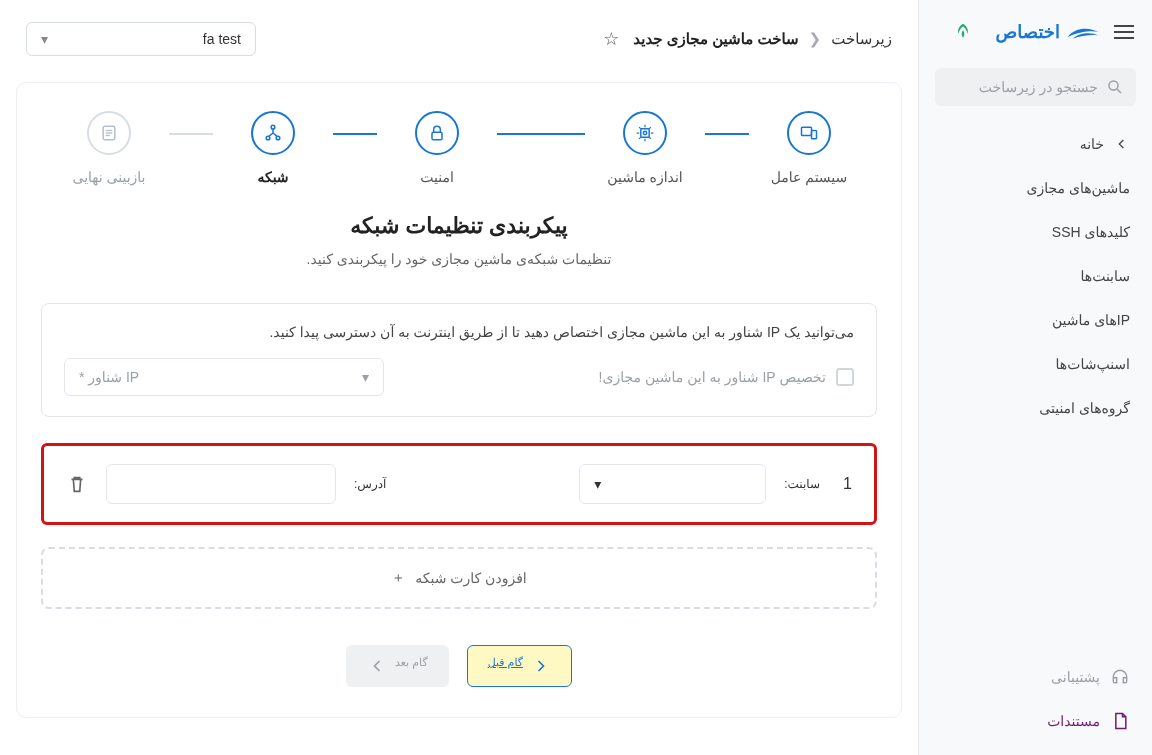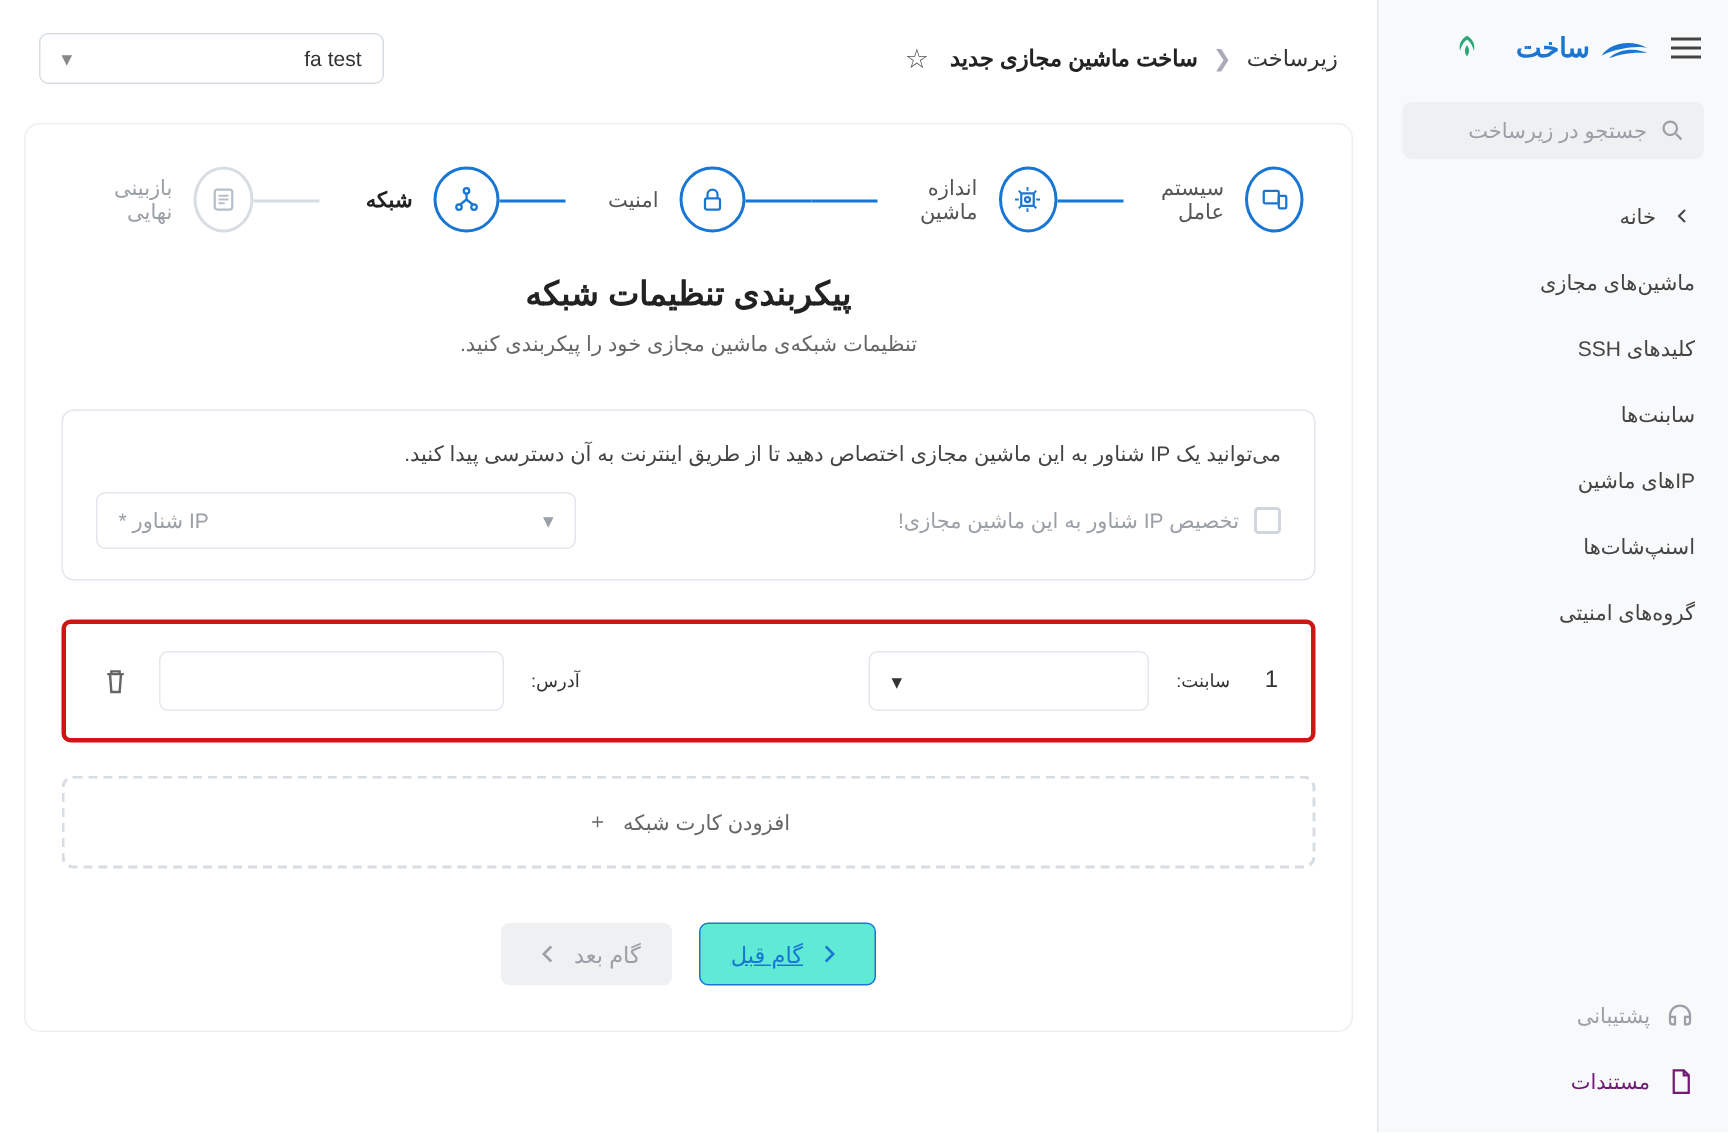--- a/index.html
+++ b/index.html
@@ -34,21 +34,21 @@
 .star { color: #555; font-size: 18px; cursor: pointer; margin-right: 4px; }
 .spacer { flex: 1; }
 .project-select { border: 1px solid #d7dde3; border-radius: 6px; padding: 8px 14px; min-width: 230px; display: flex; align-items: center; justify-content: space-between; cursor: pointer; font-size: 14px; direction: ltr; }
 .project-select .caret { color: #888; }
 
 .content { padding: 16px 16px 0; }
 .card { border: 1px solid #eceff3; border-radius: 10px; padding: 24px 24px 30px; background: #fff; }
 
 
 .stepper { display: flex; align-items: flex-start; justify-content: space-between; padding: 4px 8px 10px; gap: 0; }
-.step { display: flex; flex-direction: row; align-items: center; gap: 14px; width: 120px; position: relative; }
+.step { display: flex; flex-direction: column; align-items: center; gap: 14px; width: 120px; position: relative; }
 .step-circle { width: 44px; height: 44px; border-radius: 50%; border: 2px solid #1976d2; display: flex; align-items: center; justify-content: center; color: #1976d2; background: #fff; z-index: 2; }
 .step.inactive .step-circle { border-color: #d7dde3; color: #b7bfc8; }
 .step-label { color: #555; font-size: 14px; }
 .step.current .step-label { font-weight: 700; color: #222; }
 .step.inactive .step-label { color: #9aa0a6; }
 .connector { flex: 1; height: 2px; background: #1976d2; margin-top: 22px; }
 .connector.inactive { background: #d7dde3; }
 
 .section-title { text-align: center; font-weight: 700; font-size: 22px; margin: 18px 0 12px; color: #222; }
 .section-sub { text-align: center; color: #666; margin-bottom: 36px; }
@@ -65,43 +65,43 @@
 .field-label { font-size: 12px; color: #333; }
 .select { border: 1px solid #e3e7ed; border-radius: 6px; padding: 10px 14px; height: 40px; display: flex; align-items: center; justify-content: space-between; cursor: pointer; background: #fff; }
 .subnet-select { flex: 1; max-width: 320px; }
 .addr-input { border: 1px solid #e3e7ed; border-radius: 6px; padding: 10px 14px; height: 40px; width: 230px; background: #fff; }
 .trash { width: 22px; height: 22px; color: #666; cursor: pointer; }
 .nic-spacer { flex: 1; }
 
 .add-nic { margin-top: 22px; border: 2px dashed #d7dde3; border-radius: 8px; padding: 20px; display: flex; align-items: center; justify-content: center; gap: 10px; color: #666; cursor: pointer; }
 
 .actions { display: flex; justify-content: center; gap: 18px; margin-top: 36px; }
-.btn { border-radius: 6px; padding: 10px 20px; font-size: 15px; display: flex; align-items: flex-end; gap: 8px; cursor: pointer; border: 1px solid transparent; }
-.btn-primary { border-color: #1976d2; color: #1976d2; background: #5eead4; text-decoration: underline; }
+.btn { border-radius: 6px; padding: 10px 20px; font-size: 11px; display: flex; align-items: flex-start; gap: 8px; cursor: pointer; border: 1px solid transparent; }
+.btn-primary { border-color: #1976d2; color: #1976d2; background: #fef9c3; text-decoration: underline; }
 .btn-disabled { background: #eef0f2; color: #9aa0a6; cursor: not-allowed; }
 
 .icon { width: 20px; height: 20px; }
 </style>
 </head>
 <body>
 
 <div class="app">
   <aside class="sidebar">
     <div class="sidebar-header">
       <div class="menu-btn">
           <span></span>
           <span></span>
           <span></span>
         </div>
       <div class="brand">
         <svg viewBox="0 0 40 24">
             <path fill="#1976d2" d="M2 18 C10 6 28 6 38 12 C30 10 14 12 2 18 Z"></path>
             <path fill="#1976d2" d="M8 20 C16 12 30 12 38 16 C30 15 18 16 8 20 Z"></path>
           </svg>
-        <span>ساخت</span>
+        <span>اختصاص</span>
       </div>
       <svg class="org-logo" viewBox="0 0 24 24">
           <path fill="currentColor" d="M12 3 C7 6 6 10 7 14 C8 10 10 7 12 6 C14 7 16 10 17 14 C18 10 17 6 12 3 Z M12 10 C10 12 10 16 12 18 C14 16 14 12 12 10 Z"></path>
         </svg>
     </div>
     <div class="search-box">
       <svg viewBox="0 0 24 24">
           <circle cx="10" cy="10" r="6" stroke="currentColor" stroke-width="2" fill="none"></circle>
           <line x1="15" y1="15" x2="20" y2="20" stroke="currentColor" stroke-width="2"></line>
         </svg>

